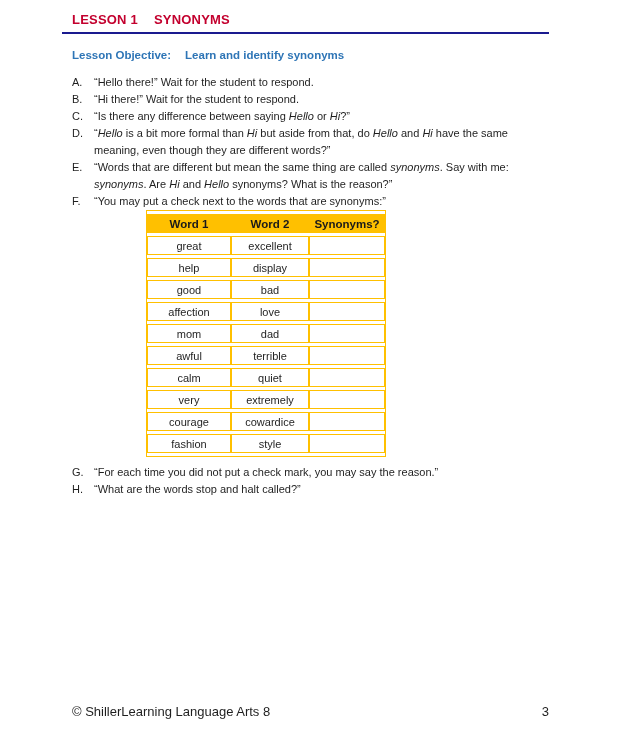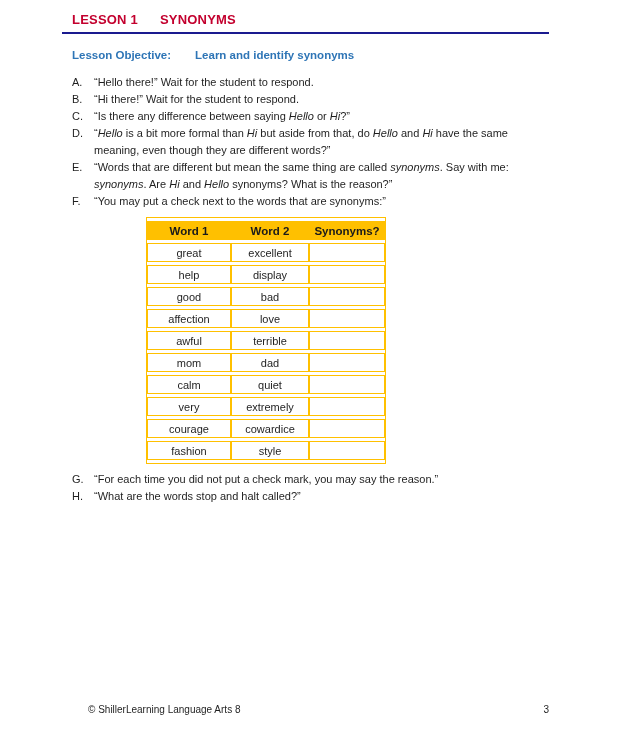--- a/index.html
+++ b/index.html
@@ -9,47 +9,47 @@
     position: relative;
     font-family: "Liberation Sans", sans-serif;
     font-size: 11px;
     color: #1f1f1f;
     overflow: hidden;
   }
   .page { position: absolute; left: 62px; right: 72px; top: 0; bottom: 0; }
 
   .lesson-header {
     padding-top: 12px;
-    display: flex; gap: 22px;
+    display: flex; gap: 16px;
     font-size: 13px; font-weight: bold;
     color: #c3002e;
     padding-left: 10px;
     letter-spacing: 0.2px;
   }
   .header-rule {
     margin-top: 5px;
     border-bottom: 2px solid #1a1a8f;
     width: 100%;
   }
 
   .objective {
     margin-top: 15px;
     padding-left: 10px;
-    display: flex; gap: 24px;
+    display: flex; gap: 14px;
     font-size: 11.5px; font-weight: bold;
     color: #2e75b6;
   }
 
   .steps { margin-top: 13px; padding-left: 10px; }
   .step { display: flex; line-height: 17px; }
   .step .letter { width: 22px; flex: 0 0 22px; }
   .step .text { flex: 1; }
   .it { font-style: italic; }
 
-  .table-wrap { margin-top: 7px; margin-left: 72px; padding-left: 12px; }
+  .table-wrap { margin-left: 72px; padding-left: 12px; }
   table.syn-table {
     border-collapse: separate;
     border-spacing: 0 3px;
     border: 1px solid #ffc000;
     font-size: 11px;
   }
   table.syn-table th, table.syn-table td {
     border: 1px solid #ffc000;
     text-align: center;
     vertical-align: middle;
@@ -62,23 +62,23 @@
     font-weight: bold;
     font-size: 11.5px;
   }
   col.c1 { width: 84px; }
   col.c2 { width: 78px; }
   col.c3 { width: 76px; }
 
   .steps.after { margin-top: 7px; }
 
   .footer {
-    position: absolute; left: 16px; right: 0; top: 704px;
+    position: absolute; left: 0; right: 0; top: 704px;
     display: flex; align-items: baseline;
-    font-size: 10px; color: #1f1f1f;
+    font-size: 13px; color: #1f1f1f;
     padding-left: 10px;
   }
   .footer .f-left  { flex: 1; text-align: left; }
   .footer .f-center{ flex: 0 0 auto; text-align: center; }
   .footer .f-right { flex: 1; text-align: right; }
 </style>
 </head>
 <body>
 
 <div class="page">
@@ -155,27 +155,27 @@
             <td>good</td>
             <td>bad</td>
             <td></td>
           </tr>
           <tr>
             <td>affection</td>
             <td>love</td>
             <td></td>
           </tr>
           <tr>
+            <td>mom</td>
+            <td>dad</td>
+            <td></td>
+          </tr>
+          <tr>
             <td>awful</td>
             <td>terrible</td>
-            <td></td>
-          </tr>
-          <tr>
-            <td>mom</td>
-            <td>dad</td>
             <td></td>
           </tr>
           <tr>
             <td>calm</td>
             <td>quiet</td>
             <td></td>
           </tr>
           <tr>
             <td>very</td>
             <td>extremely</td>

